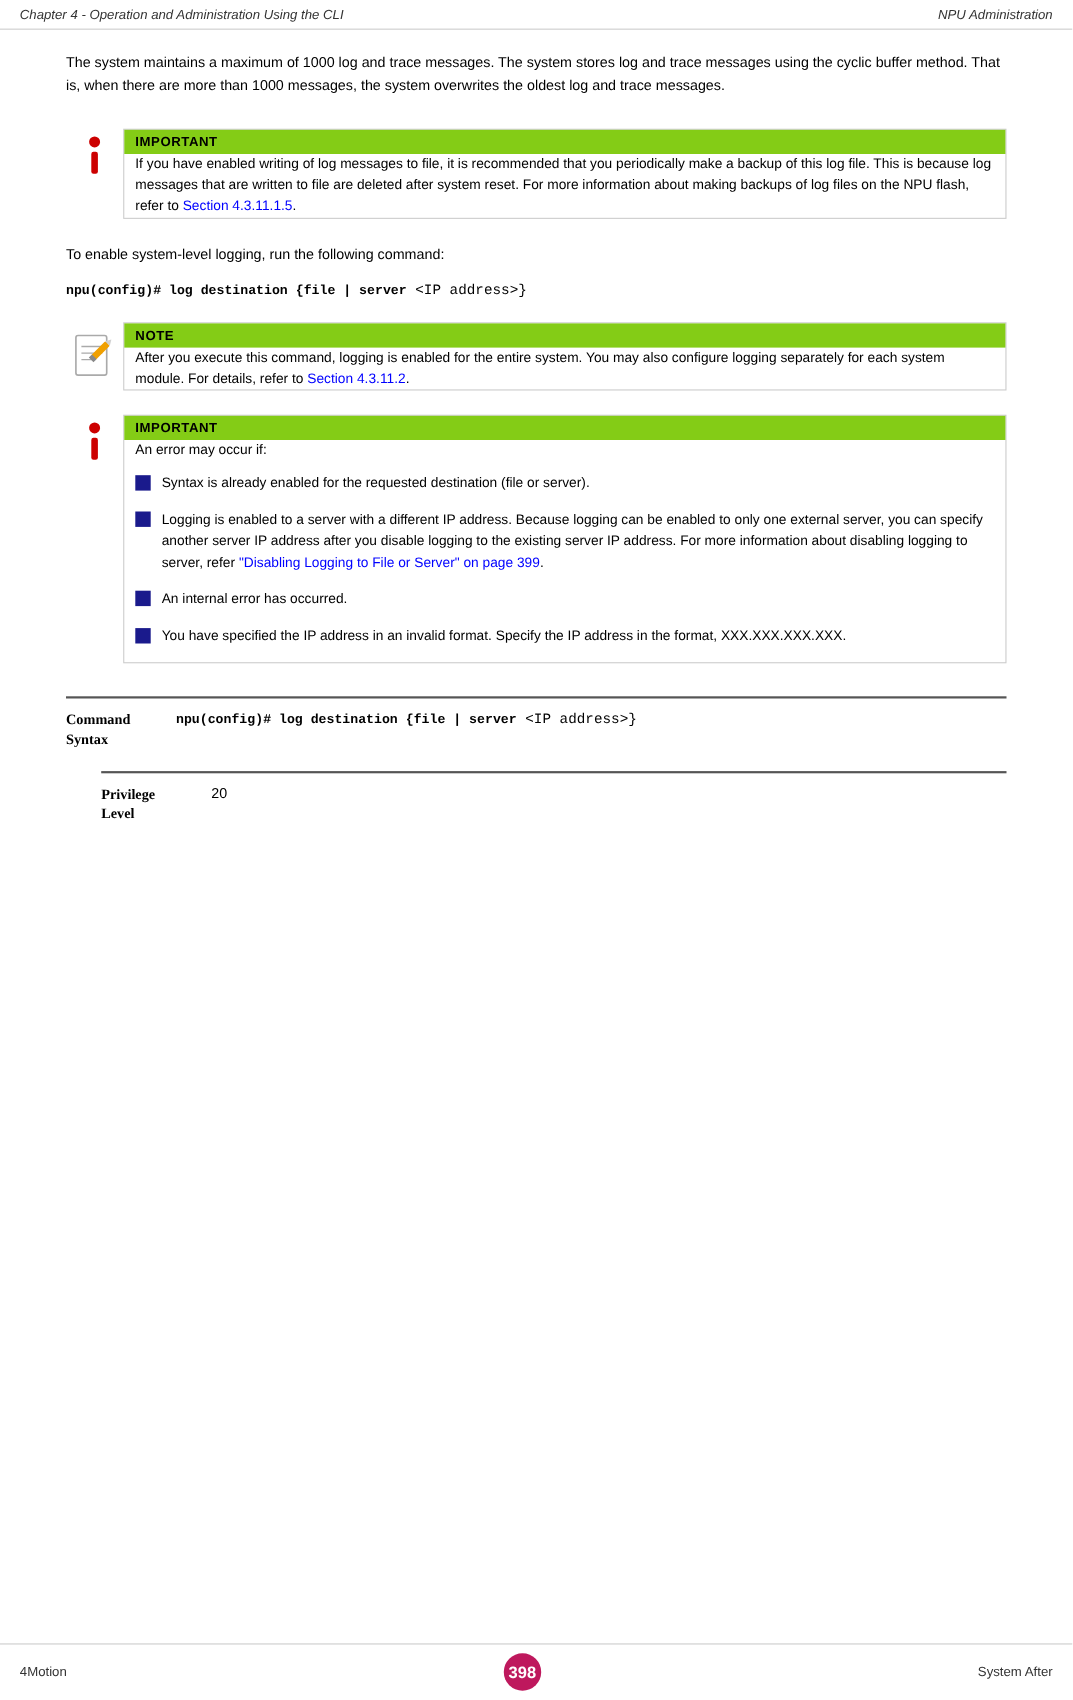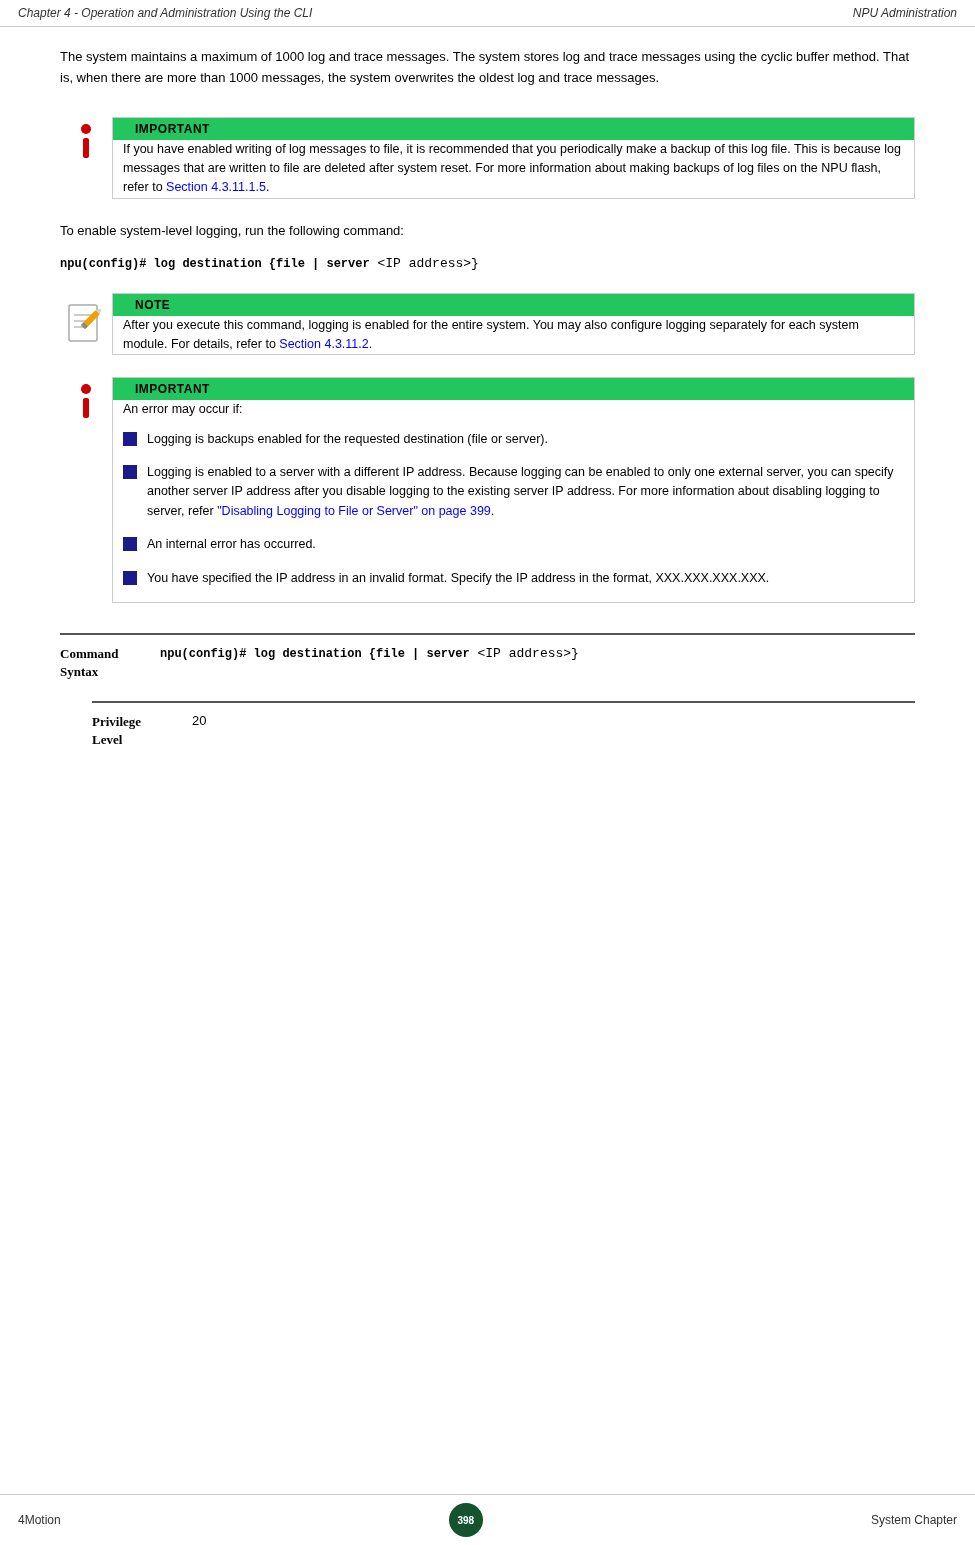--- a/index.html
+++ b/index.html
@@ -50,22 +50,22 @@
       display: flex;
       align-items: flex-start;
       justify-content: center;
       padding-top: 4px;
     }
     .notice-body {
       flex: 1;
       border: 1px solid #ccc;
     }
     .notice-title {
-      background: #22c55e;
-      padding: 4px 22px;
+      background: #84cc16;
+      padding: 4px 10px;
       font-weight: bold;
       font-size: 12px;
       letter-spacing: 0.5px;
     }
     .notice-text {
       padding: 0 10px;
       font-size: 12.5px;
       line-height: 1.55;
     }
     .notice-text a, .notice-text .link {
@@ -158,29 +158,29 @@
       right: 0;
       display: flex;
       justify-content: space-between;
       align-items: center;
       padding: 8px 18px;
       border-top: 1px solid #ccc;
       font-size: 12px;
       color: #333;
     }
     .footer-badge {
-      background: #14532d;
+      background: #be185d;
       color: #fff;
       border-radius: 50%;
       width: 34px;
       height: 34px;
       display: flex;
       align-items: center;
       justify-content: center;
-      font-size: 10px;
+      font-size: 15px;
       font-weight: bold;
     }
 
   </style>
 </head>
 <body>
 
 <div class="page-header">
   <span class="left">Chapter 4 - Operation and Administration Using the CLI</span>
   <span class="right">NPU Administration</span>
@@ -245,21 +245,21 @@
         <rect x="8" y="17" width="6" height="20" rx="2" fill="#cc0000"></rect>
       </svg>
     </div>
     <div class="notice-body">
       <div class="notice-title">IMPORTANT</div>
       <div class="notice-text">
         <p style="margin-bottom:10px;">An error may occur if:</p>
         <ul class="bullet-list">
           <li>
             <div class="bullet-sq"></div>
-            <span class="bullet-text">Logging is backups enabled for the requested destination (file or server).</span>
+            <span class="bullet-text">Syntax is already enabled for the requested destination (file or server).</span>
           </li>
           <li>
             <div class="bullet-sq"></div>
             <span class="bullet-text">Logging is enabled to a server with a different IP address. Because logging can be enabled to only one external server, you can specify another server IP address after you disable logging to the existing server IP address. For more information about disabling logging to server, refer <a class="link">"Disabling Logging to File or Server" on page 399</a>.</span>
           </li>
           <li>
             <div class="bullet-sq"></div>
             <span class="bullet-text">An internal error has occurred.</span>
           </li>
           <li>
@@ -284,14 +284,14 @@
       <div class="bottom-label">Privilege<br>Level</div>
       <div class="bottom-value">20</div>
     </div>
   </div>
 
 </div>
 
 <div class="page-footer">
   <span>4Motion</span>
   <div class="footer-badge">398</div>
-  <span>System Chapter</span>
+  <span>System After</span>
 </div>
 
 </body></html>

